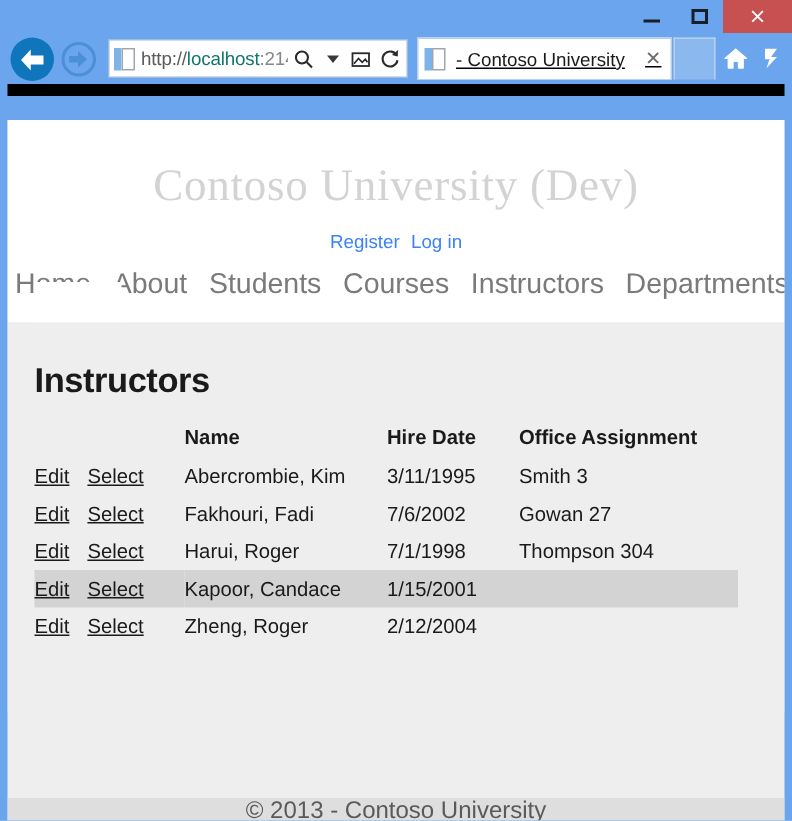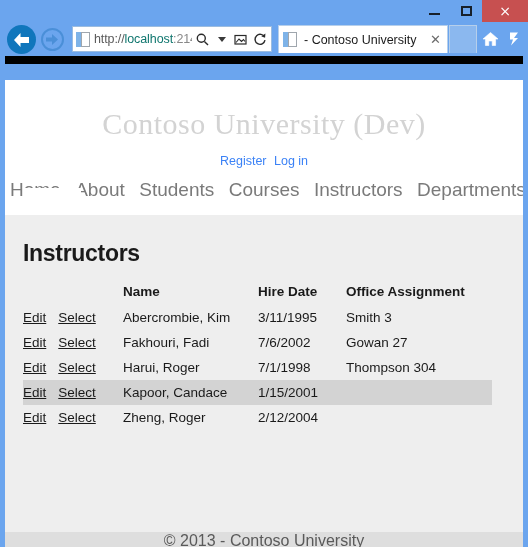--- a/index.html
+++ b/index.html
@@ -158,20 +158,21 @@
     position: absolute;
     left: 278px; top: 3px;
     width: 170px; height: 28px;
     background: #ffffff;
     border: 1px solid #b6cfeb;
     border-bottom: none;
     box-sizing: border-box;
     display: flex;
     align-items: center;
     padding: 0 4px;
+    text-decoration: underline;
   }
   .tab-title {
     flex: 1 1 auto;
     font-size: 12.5px;
     color: #1a1a1a;
     white-space: nowrap;
     overflow: hidden;
     margin-left: 3px;
   }
   .tab-close {

